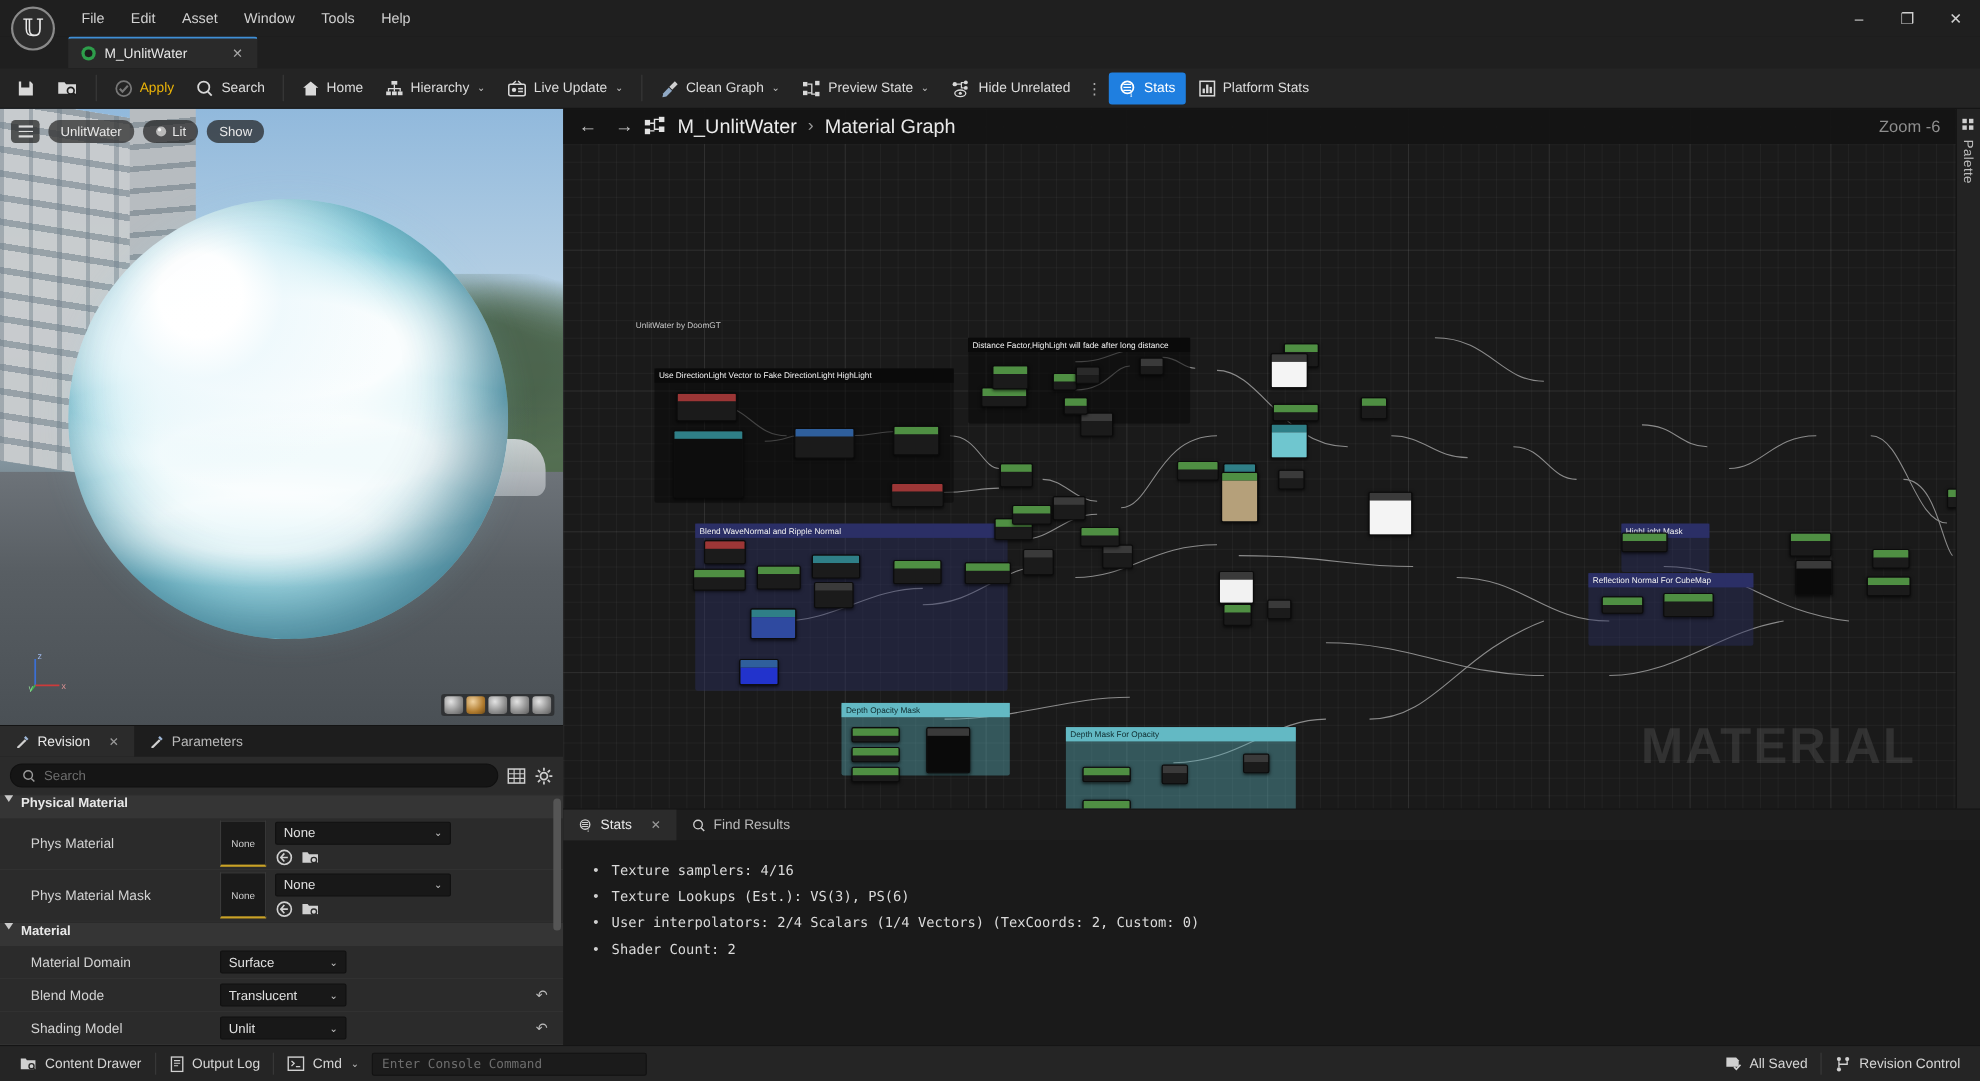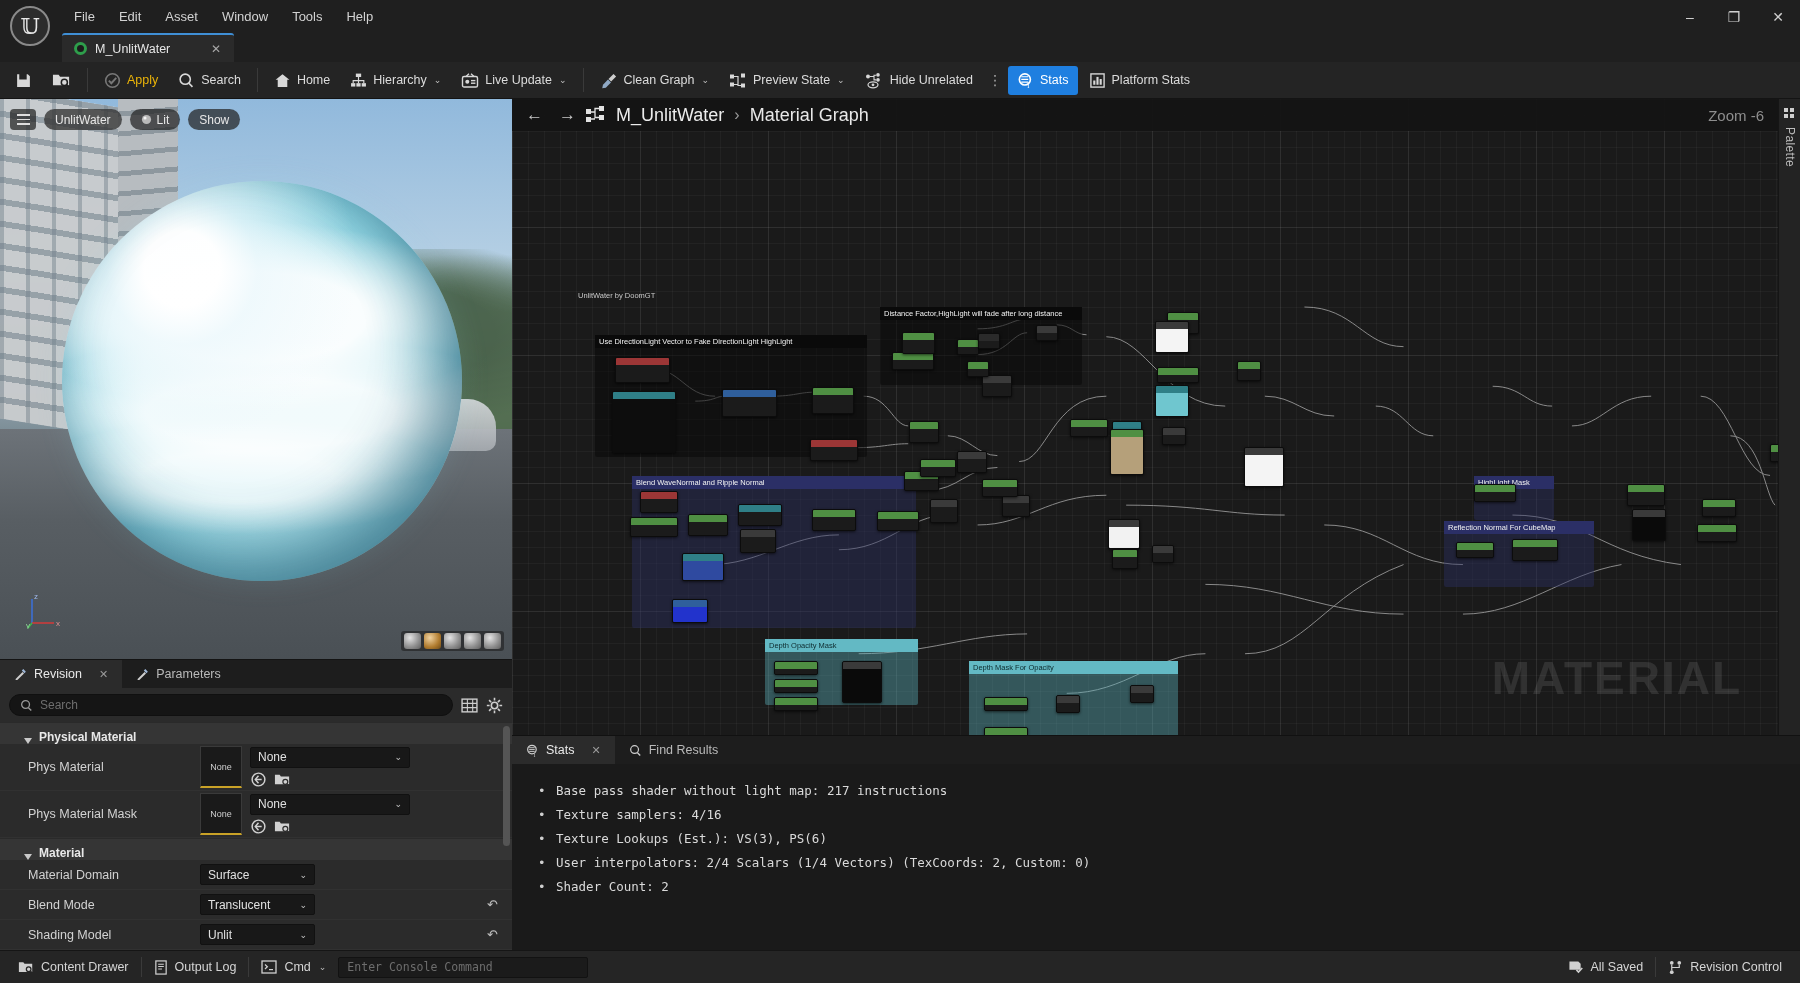--- a/index.html
+++ b/index.html
@@ -93,21 +93,21 @@
   .details{ flex:1; display:flex; flex-direction:column; background:#242424; border-top:1px solid #141414; min-height:0;}
   .panel-tabs{ height:28px; display:flex; align-items:stretch; background:#1d1d1d; flex:0 0 28px;}
   .ptab{ display:flex; align-items:center; gap:7px; padding:0 14px; font-size:12.5px; color:#b9b9b9;}
   .ptab.on{ background:#2b2b2b; color:#e9e9e9;}
   .ptab .x{ font-size:11px; color:#9a9a9a; margin-left:10px;}
   .det-search{ height:34px; display:flex; align-items:center; gap:8px; padding:0 9px; background:#2b2b2b;}
   .searchbox{ flex:1; height:22px; border-radius:11px; background:#151515; border:1px solid #101010;
               display:flex; align-items:center; gap:7px; padding:0 10px; }
   .searchbox .ph{ font-size:12px; color:#6e6e6e;}
   .det-body{ flex:1; overflow:hidden; position:relative; background:#2b2b2b;}
-  .cat{ height:22px; background:#353535; display:flex; align-items:flex-end; gap:7px; padding-left:24px;
+  .cat{ height:22px; background:#353535; display:flex; align-items:flex-start; gap:7px; padding-left:4px;
         font-size:12px; font-weight:bold; color:#e8e8e8; border-top:1px solid #2a2a2a;}
   .tri{ width:0;height:0;border-left:4.5px solid transparent;border-right:4.5px solid transparent;
         border-top:6px solid #c9c9c9;}
   .prow{ display:flex; align-items:center; min-height:30px; border-bottom:1px solid #313131; }
   .prow .pname{ width:200px; padding-left:28px; font-size:12.5px; color:#d2d2d2;}
   .prow .pval{ flex:1; display:flex; align-items:center; gap:8px; padding-right:10px;}
   .thumb{ width:42px; height:42px; background:#1a1a1a; border:1px solid #3a3a3a; border-bottom:2px solid #c9a227;
           display:flex; align-items:center; justify-content:center; font-size:9px; color:#cfcfcf;}
   .combo{ height:21px; background:#181818; border:1px solid #111; border-radius:2px; display:flex;
           align-items:center; justify-content:space-between; padding:0 7px; font-size:12px; color:#e0e0e0;}
@@ -844,21 +844,20 @@
           <div class="ptab">
             <svg width="13" height="13" viewBox="0 0 14 14">
                 <circle cx="6" cy="6" r="4.2" fill="none" stroke="#cfcfcf" stroke-width="1.3"></circle>
                 <path d="M9.1 9.4l3 3" stroke="#cfcfcf" stroke-width="1.4"></path>
               </svg>
             <span>Find Results</span>
           </div>
         </div>
         <div class="stats-body">
           <ul>
-            <li>Base pass shader without light map: 217 instructions</li>
             <li>Texture samplers: 4/16</li>
             <li>Texture Lookups (Est.): VS(3), PS(6)</li>
             <li>User interpolators: 2/4 Scalars (1/4 Vectors) (TexCoords: 2, Custom: 0)</li>
             <li>Shader Count: 2</li>
           </ul>
         </div>
       </div>
     </div>
   </div>
 

